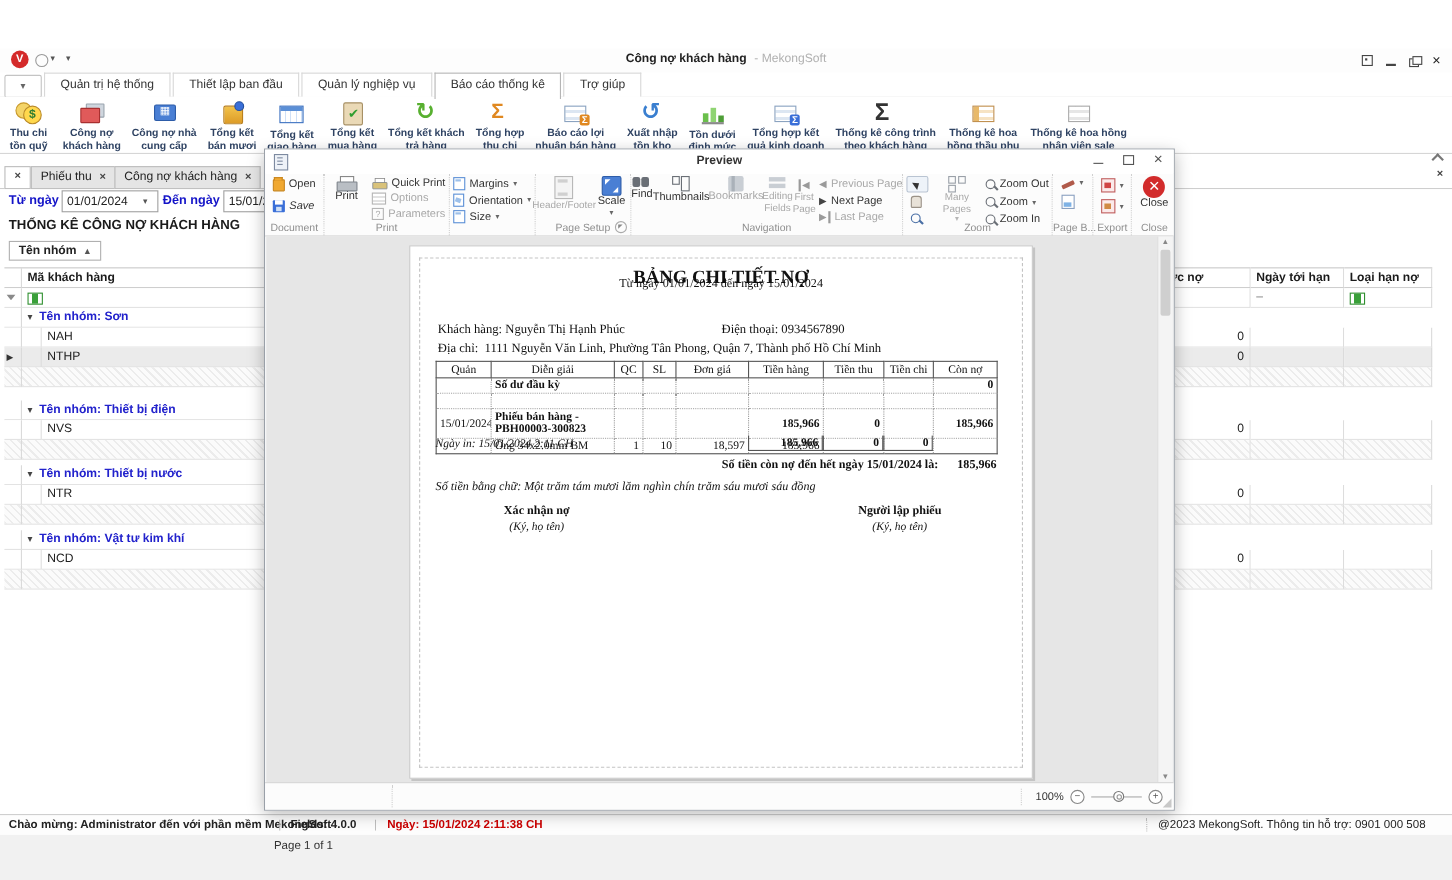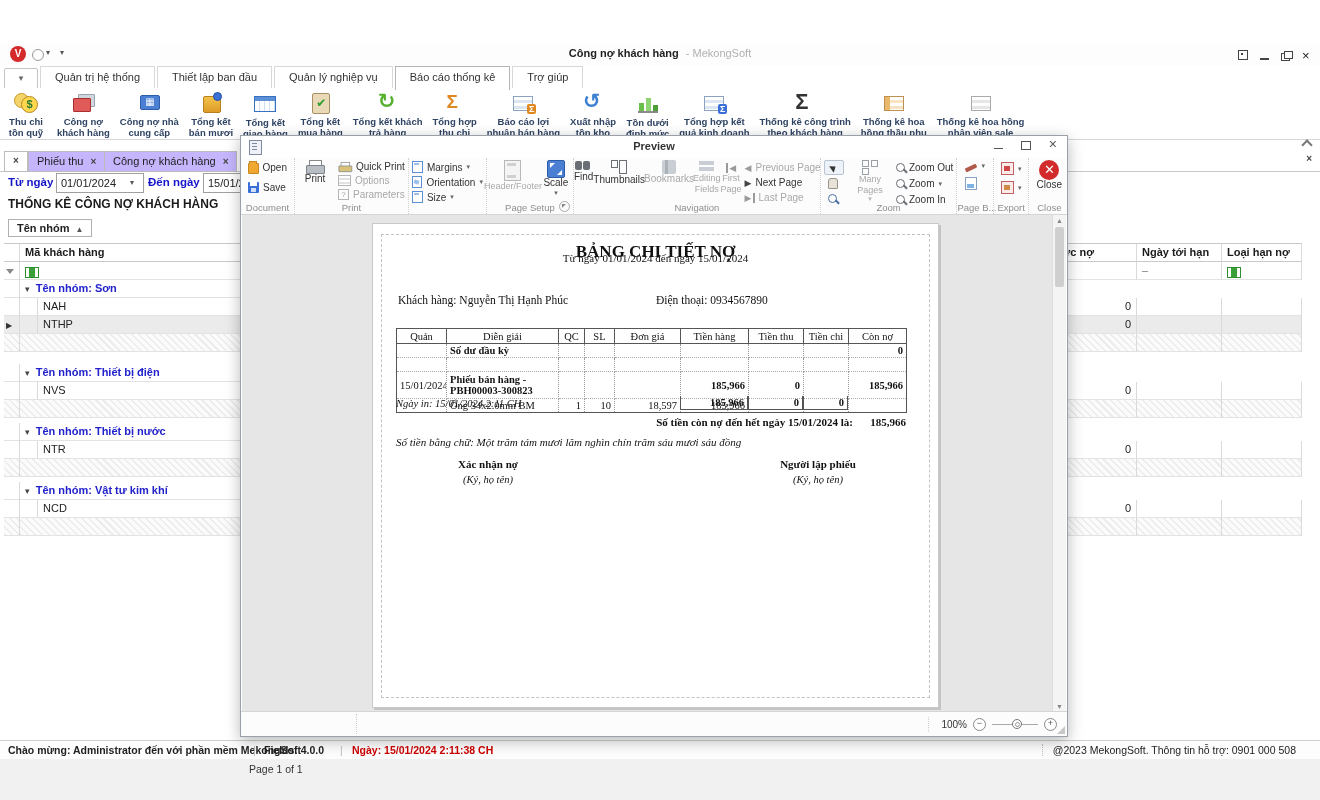--- a/index.html
+++ b/index.html
@@ -65,21 +65,21 @@
           background-size:5px 8px,5px 13px,5px 6px;background-position:1px 100%,8px 100%,15px 100%;background-repeat:no-repeat;}
   .t-sigd::before{content:"Σ";position:absolute;left:3px;top:-1px;font-size:22px;font-weight:bold;color:#333;}
   .t-grido{width:18px;height:13px;margin:6px 4px;border:1px solid #c09050;background:linear-gradient(90deg,#e8b96a 0 5px,rgba(0,0,0,0) 5px),repeating-linear-gradient(#fff 0 3px,#f6e3c3 3px 6px);}
   .t-gridg{width:18px;height:13px;margin:6px 4px;border:1px solid #aaa;background:repeating-linear-gradient(#fff 0 3px,#e6e6e6 3px 6px),repeating-linear-gradient(90deg,rgba(0,0,0,0) 0 5px,#d8d8d8 5px 6px);}
 
   .ribbon-collapse{position:absolute;left:1302px;top:139px;width:10px;height:8px;}
   .ribbon-collapse::before{content:"";position:absolute;left:1px;top:2px;width:6px;height:6px;border-left:2px solid #777;border-top:2px solid #777;transform:rotate(45deg);}
 
   
   .tabstrip{position:absolute;left:0;top:150px;width:1320px;height:21px;border-bottom:1px solid #c9c9c9;background:#fff;}
-  .dtab{position:absolute;top:1px;height:19px;border:1px solid #bcbcbc;background:#c4b5fd;line-height:18px;padding:0 8px;font-size:11px;color:#222;}
+  .dtab{position:absolute;top:1px;height:19px;border:1px solid #bcbcbc;background:#e5e5e5;line-height:18px;padding:0 8px;font-size:11px;color:#222;}
   .dtab .tx{color:#444;font-weight:bold;font-size:10px;margin-left:7px;}
   .tab-x-only{position:absolute;left:4px;top:1px;width:22px;height:19px;border:1px solid #bcbcbc;background:#fff;text-align:center;line-height:18px;font-weight:bold;font-size:10px;color:#444;}
   .tabstrip-close{position:absolute;right:8px;top:3px;font-weight:bold;font-size:10px;color:#444;}
 
   
   .filterbar{position:absolute;left:0;top:172px;width:1320px;height:24px;background:#fff;}
   .flabel{position:absolute;top:4px;color:#1414c8;font-weight:bold;font-size:11.5px;}
   .finput{position:absolute;top:1px;height:18px;border:1px solid #a0a0a0;background:#fff;font-size:11px;padding:0 14px 0 4px;
           font-family:"Liberation Sans","DejaVu Sans",sans-serif;color:#222;}
   .fcaret{position:absolute;top:6px;color:#555;font-size:8px;}
@@ -526,21 +526,21 @@
     </div>
 
     <div class="pw-ribbon">
 
       <div class="pg" style="width:54px;">
         <div style="padding:2px 4px;">
           <div class="sbtn">
               <span class="ic ic-folder"></span>
               <span>Open</span>
             </div>
-          <div class="sbtn" style="margin-top:6px;">
+          <div class="sbtn" style="margin-top:6px;font-style:italic;">
               <span class="ic ic-save"></span>
               <span>Save</span>
             </div>
         </div>
         <div class="pg-cap">Document</div>
       </div>
 
       <div class="pg" style="width:148px;">
         <div style="display:flex;">
           <div class="bbtn" style="width:40px;">
@@ -716,20 +716,21 @@
       </div>
     </div>
 
     <div class="pw-content">
       <div class="page">
         <div class="page-margin"></div>
         <div class="rp rp-title">BẢNG CHI TIẾT NỢ</div>
         <div class="rp rp-sub">Từ ngày 01/01/2024 đến ngày 15/01/2024</div>
         <div class="rp rp-line1a"><span>Khách hàng:</span> <span>Nguyễn Thị Hạnh Phúc</span></div>
         <div class="rp rp-line1b"><span>Điện thoại:</span> <span>0934567890</span></div>
+        <div class="rp rp-line2"><span>Địa chỉ:</span>&nbsp;&nbsp;<span>1111 Nguyễn Văn Linh, Phường Tân Phong, Quận 7, Thành phố Hồ Chí Minh</span></div>
 
         <table class="rtable">
           <colgroup>
             <col style="width:50px">
               <col style="width:112px">
               <col style="width:26px">
               <col style="width:30px">
             <col style="width:66px">
               <col style="width:68px">
               <col style="width:55px">

